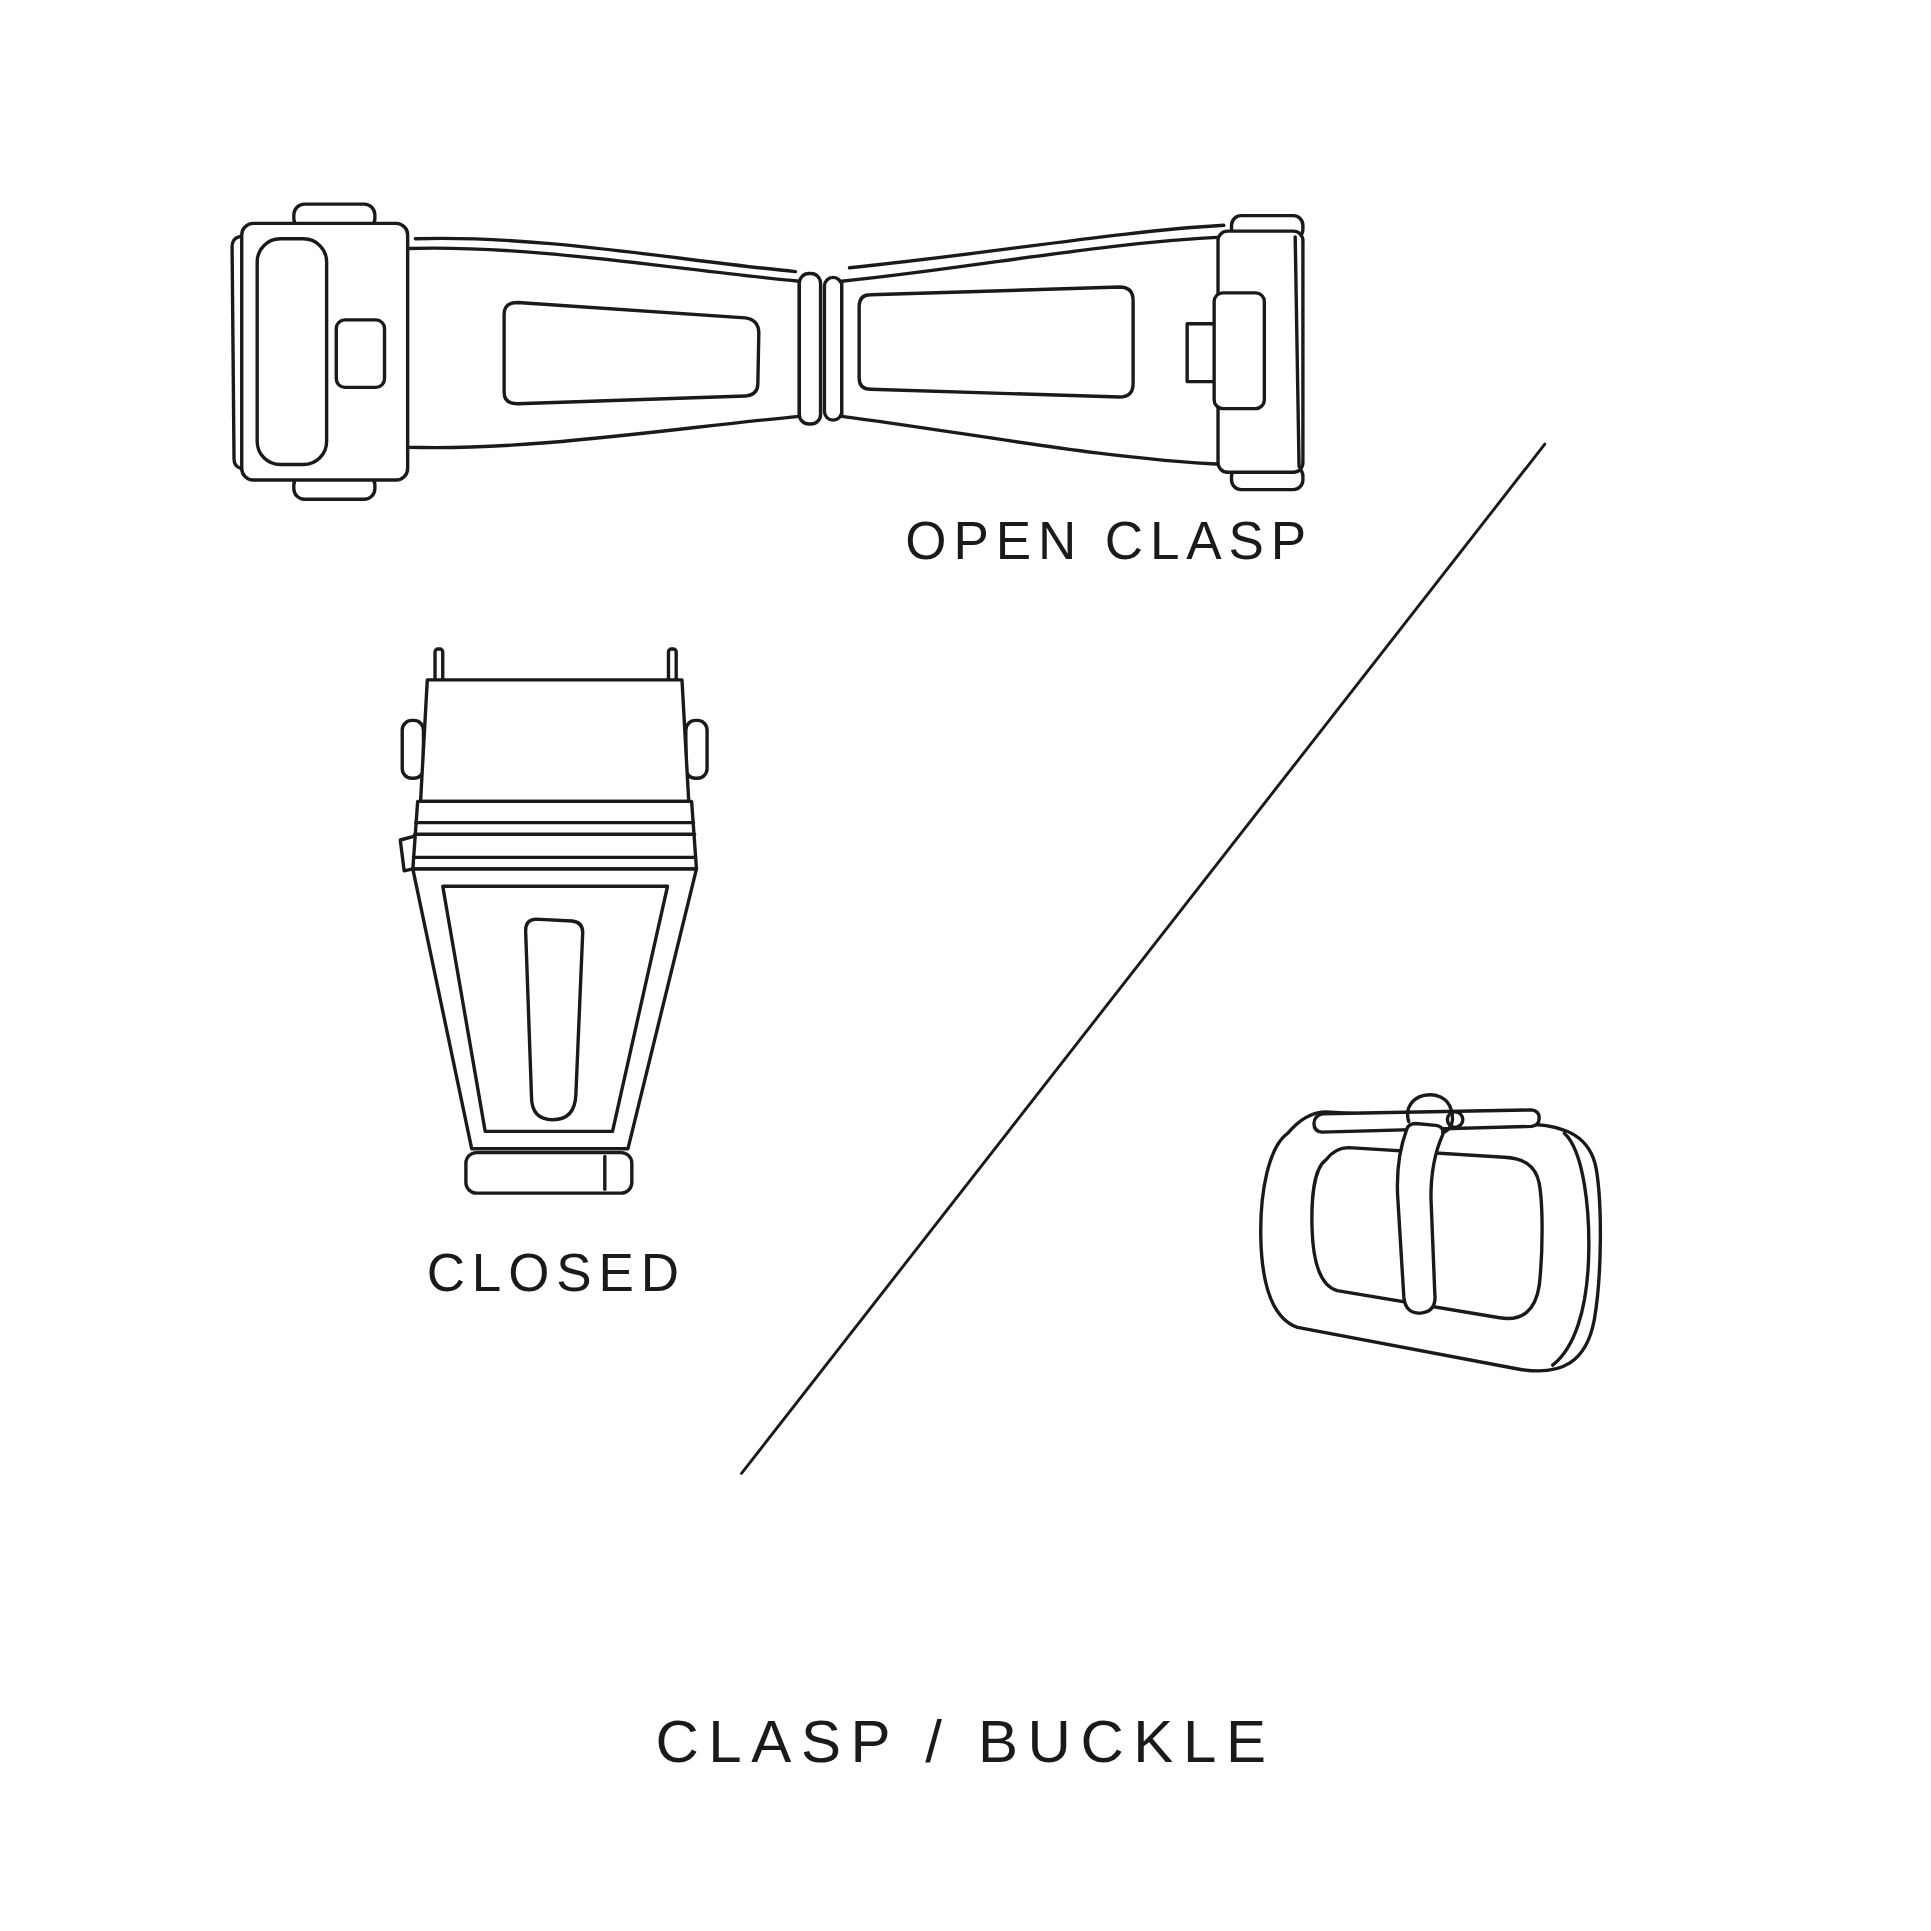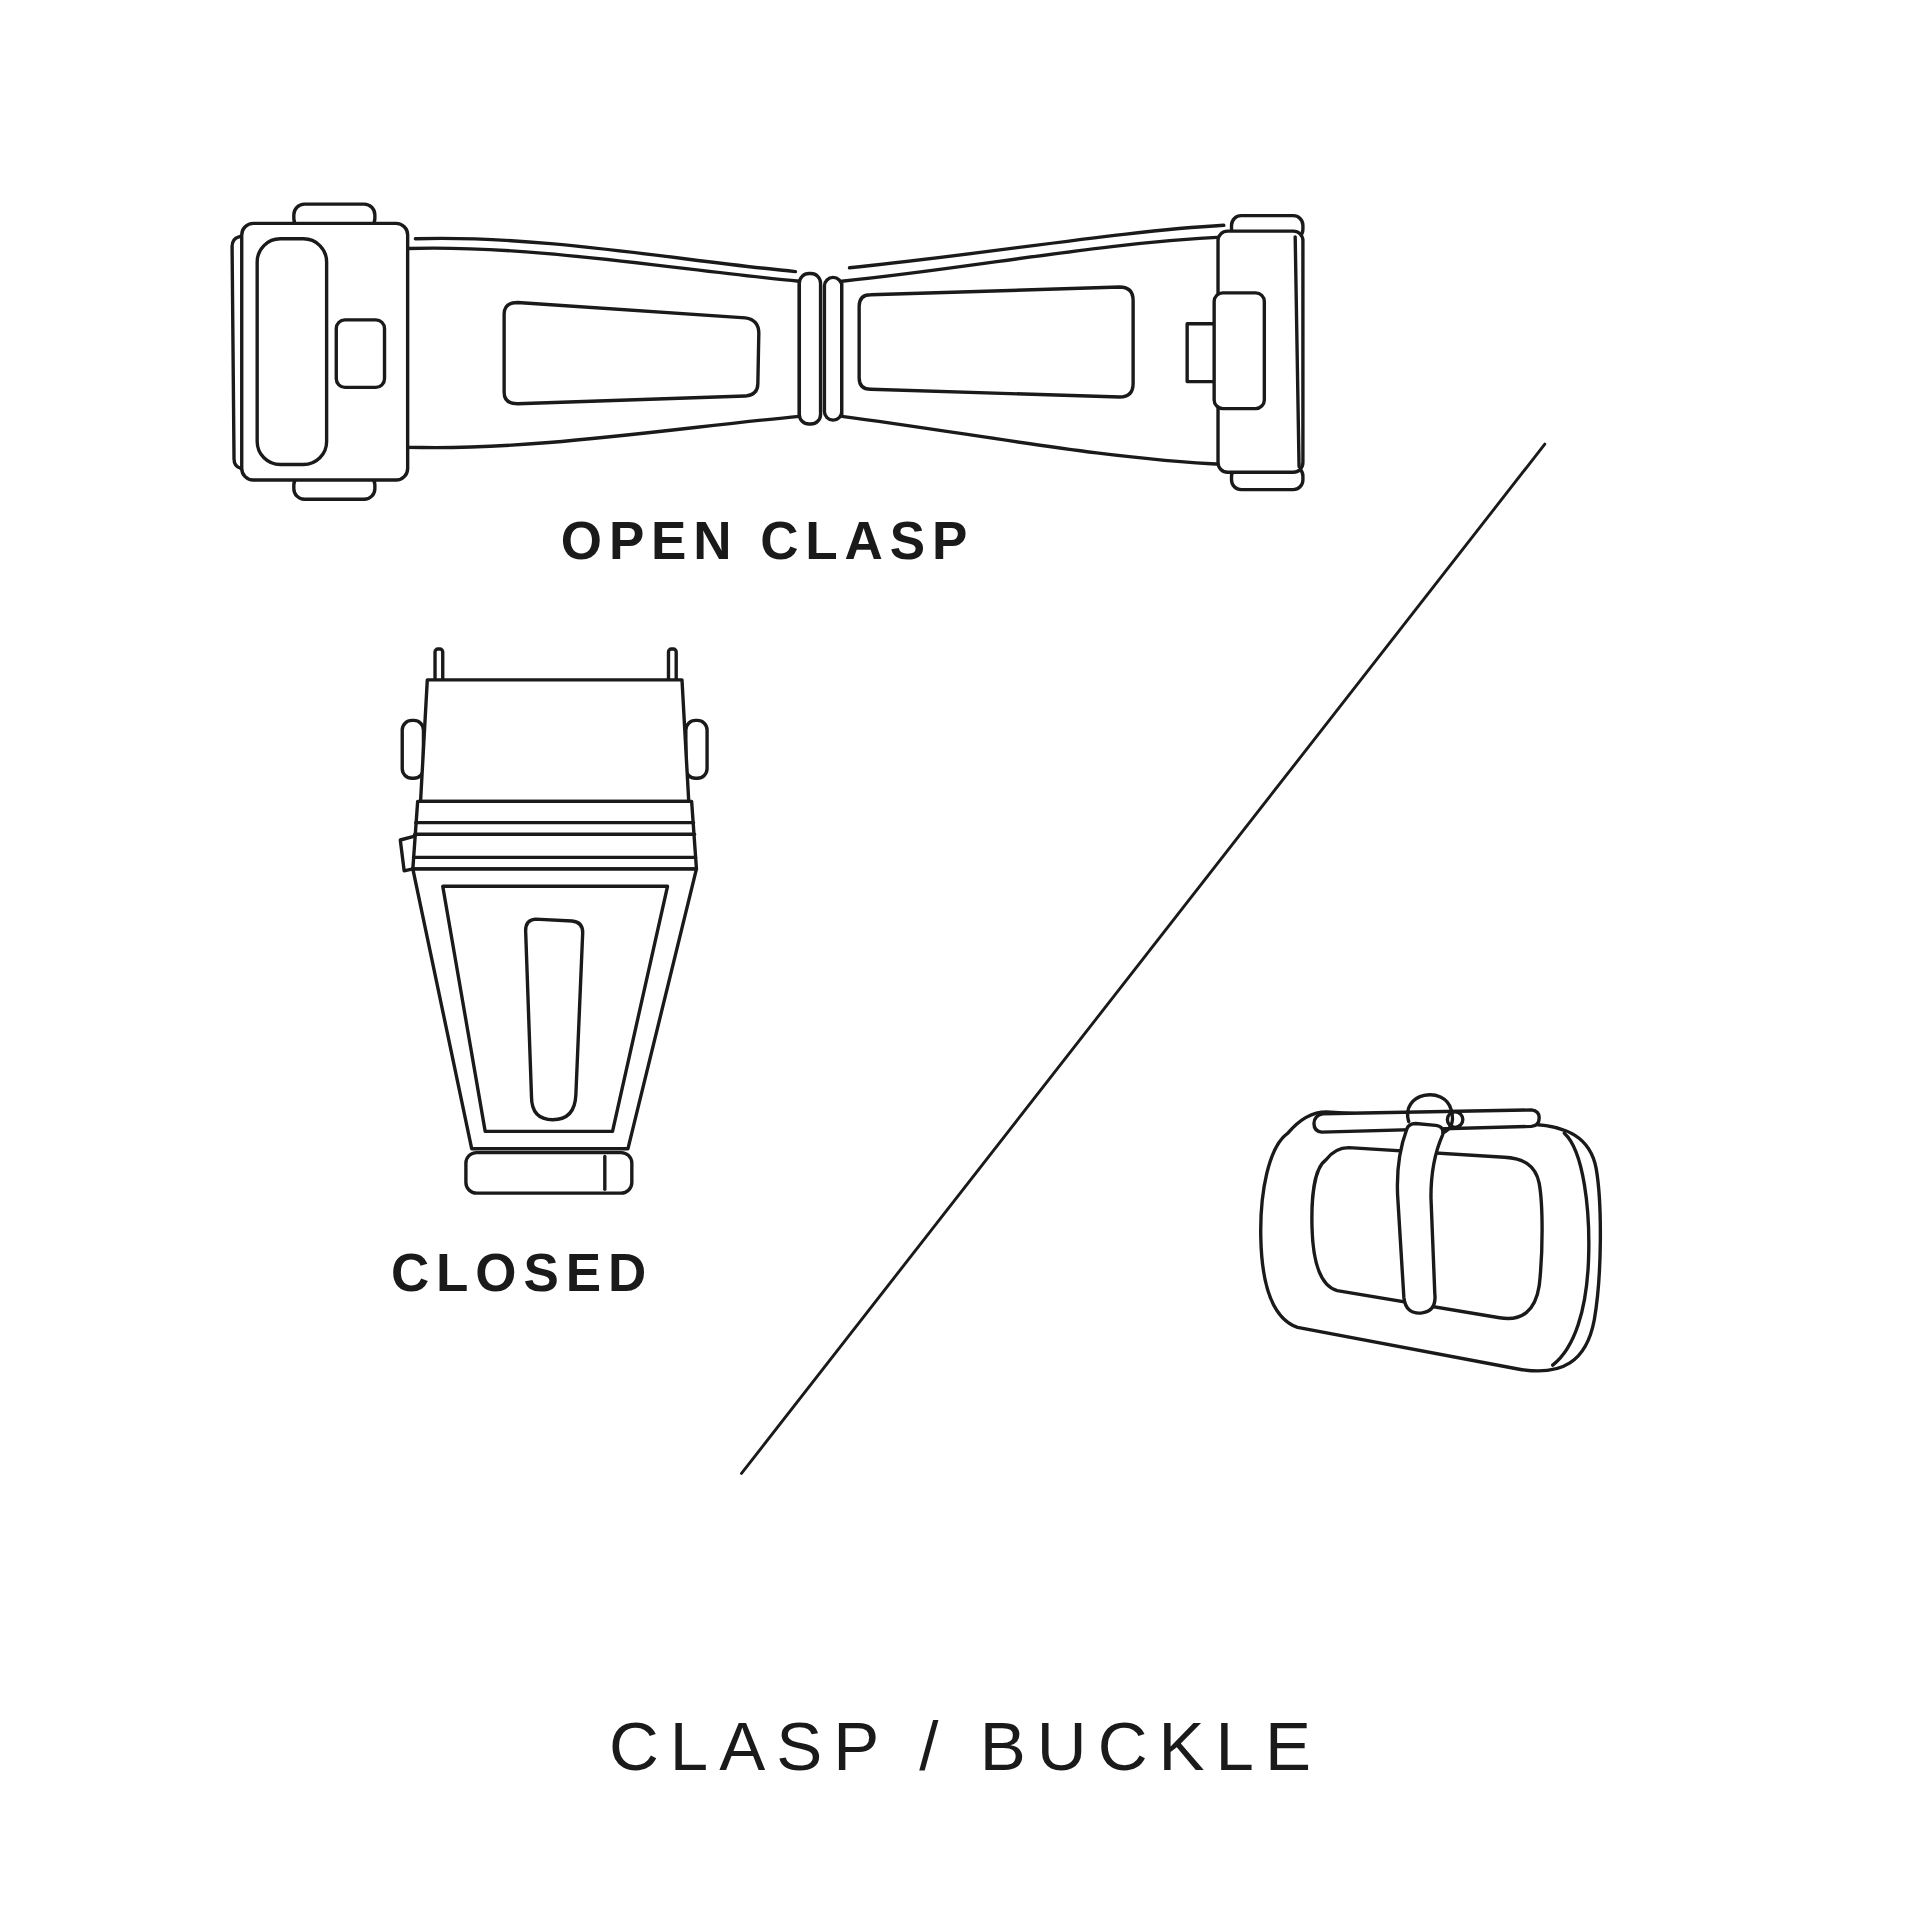--- a/index.html
+++ b/index.html
@@ -23,34 +23,33 @@
   .stroke {
     stroke: var(--ink, #1a1a1a);
     stroke-width: 3.5;
     fill: none;
     stroke-linecap: round;
     stroke-linejoin: round;
   }
   .wfill { fill: #ffffff; }
   .caption {
     position: absolute;
-    text-align: center;
+    text-align: right;
     font-size: 53px;
     letter-spacing: 0.13em;
     color: var(--ink, #1a1a1a);
     white-space: nowrap;
-    font-weight: bold;
   }
   .title {
     position: absolute;
     left: 0;
     top: 1707px;
     width: 1931px;
     text-align: center;
-    font-size: 69px;
+    font-size: 60px;
     letter-spacing: 0.16em;
     color: var(--ink, #1a1a1a);
     white-space: nowrap;
   }
 </style>
 </head>
 <body>
 
 <div class="canvas">
 

